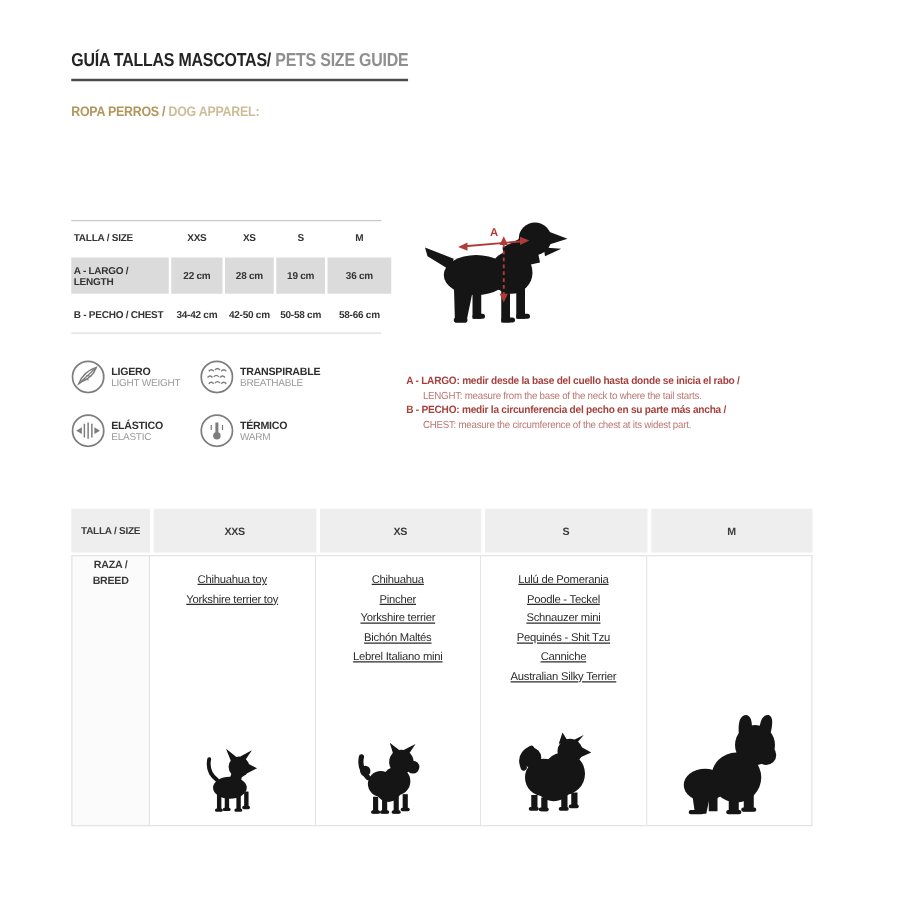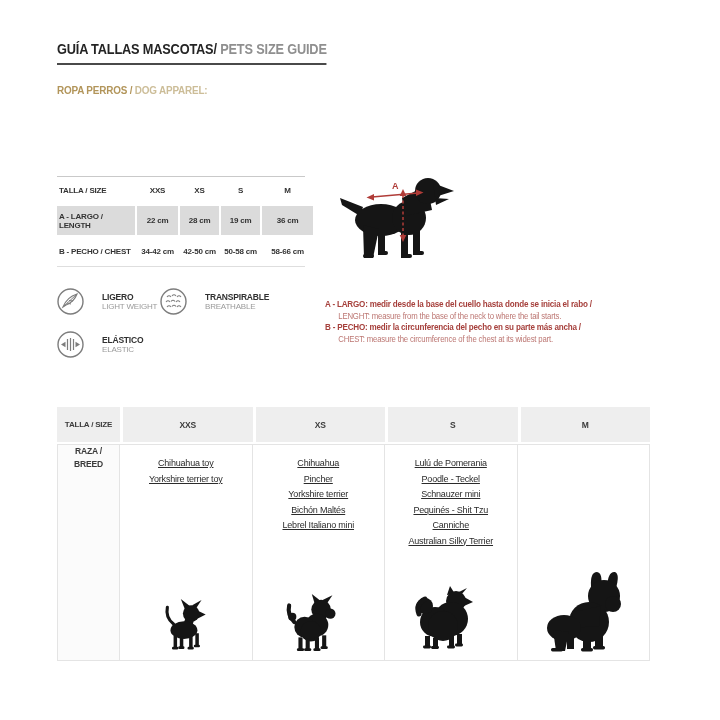--- a/index.html
+++ b/index.html
@@ -26,21 +26,21 @@
   .size-table { position:absolute; left:57px; top:176px; width:248px; border-top:1px solid #c9c9c9; border-bottom:1px solid #dedede;
     display:grid; grid-template-columns:78px 41px 39px 39px 51px; grid-auto-rows:auto; column-gap:2px; row-gap:2px; padding:0; }
   .st-cell { display:flex; align-items:center; justify-content:center; font-size:8px; font-weight:bold; color:#333; height:27px; }
   .st-cell.label { justify-content:flex-start; padding-left:2px; }
   .st-row-a { background:#dbdbdb; height:29px; }
   .st-row-b { height:29px; }
   
   .diagram { position:absolute; left:336px; top:168px; width:124px; height:102px; }
   
   .features { position:absolute; left:57px; top:288px; display:grid; grid-template-columns:103px 150px; row-gap:16px; }
-  .feature { display:flex; align-items:flex-start; gap:18px; }
+  .feature { display:flex; align-items:flex-start; gap:5px; }
   .feature svg { flex:0 0 auto; }
   .feature-name { font-size:8.5px; font-weight:bold; color:#303030; line-height:10px; padding-top:4px; }
   .feature-name-en { font-size:8px; color:#9a9a9a; line-height:10px; }
   
   .notes { position:absolute; left:325px; top:299px; width:340px; transform:scaleX(0.95); transform-origin:0 0; }
   .note-bold { font-size:8.5px; font-weight:bold; color:#a6403c; line-height:11.5px; white-space:nowrap; }
   .note-light { font-size:8.2px; color:#bc7672; line-height:11.5px; padding-left:14px; white-space:nowrap; }
   
   .breed-header { position:absolute; left:57px; top:407px; width:593px; display:grid;
     grid-template-columns:63px 1fr 1fr 1fr 1fr; column-gap:3px; }
@@ -170,20 +170,35 @@
           <line x1="16.5" y1="8" x2="16.5" y2="19"></line>
         </g>
         <polygon points="4,13.5 8.5,10.8 8.5,16.2" fill="#7d7d7d"></polygon>
         <polygon points="23,13.5 18.5,10.8 18.5,16.2" fill="#7d7d7d"></polygon>
       </svg>
       <div>
         <div class="feature-name">ELÁSTICO</div>
         <div class="feature-name-en">ELASTIC</div>
       </div>
     </div>
+    <div class="feature">
+      <svg width="27" height="27" viewBox="0 0 27 27">
+        <circle cx="13.5" cy="13.5" r="12.5" fill="none" stroke="#7d7d7d" stroke-width="1.4"></circle>
+        <line x1="13.5" y1="7" x2="13.5" y2="15" stroke="#7d7d7d" stroke-width="2.4"></line>
+        <circle cx="13.5" cy="17.5" r="3" fill="#7d7d7d"></circle>
+        <g stroke="#7d7d7d" stroke-width="1">
+          <line x1="9" y1="9" x2="9" y2="13"></line>
+            <line x1="18" y1="9" x2="18" y2="13"></line>
+        </g>
+      </svg>
+      <div>
+        <div class="feature-name">TÉRMICO</div>
+        <div class="feature-name-en">WARM</div>
+      </div>
+    </div>
   </div>
 
   <div class="notes">
     <div class="note-bold">A - LARGO: medir desde la base del cuello hasta donde se inicia el rabo /</div>
     <div class="note-light">LENGHT: measure from the base of the neck to where the tail starts.</div>
     <div class="note-bold">B - PECHO: medir la circunferencia del pecho en su parte más ancha /</div>
     <div class="note-light">CHEST: measure the circumference of the chest at its widest part.</div>
   </div>
 
   <div class="breed-header">

